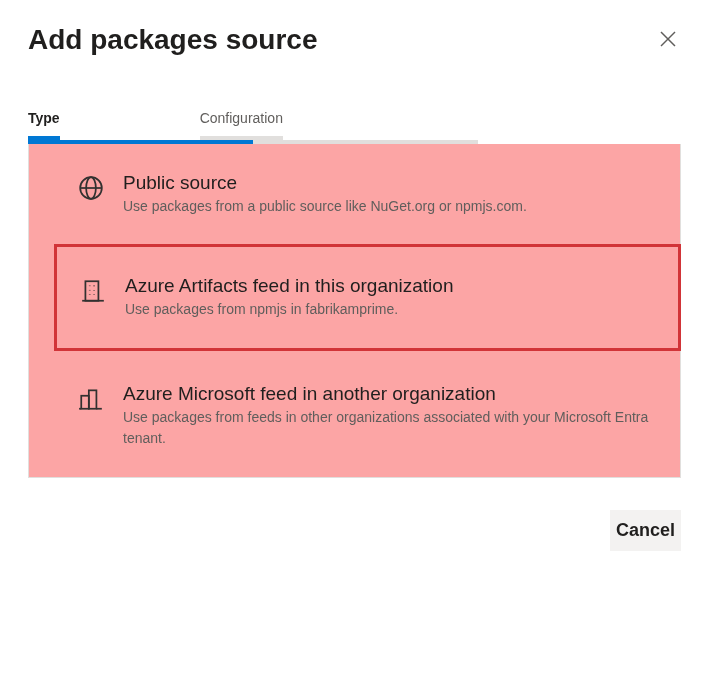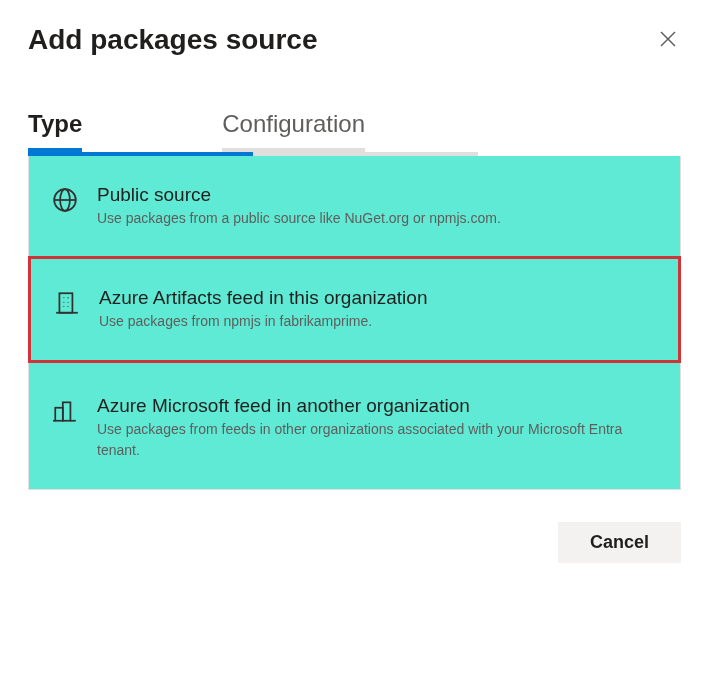--- a/index.html
+++ b/index.html
@@ -39,21 +39,21 @@
       width: 18px;
       height: 18px;
       stroke: #605e5c;
       stroke-width: 1.5;
     }
     .tabs {
       display: flex;
       margin-bottom: 0;
     }
     .tab {
-      font-size: 24px;
+      font-size: 14px;
       padding: 10px 0;
       margin-right: 140px;
       cursor: pointer;
       border-bottom: 4px solid transparent;
       color: #605e5c;
     }
     .tab.active {
       color: #201f1e;
       font-weight: 600;
       border-bottom-color: #0078d4;
@@ -69,21 +69,22 @@
       width: 225px;
       background: #0078d4;
     }
     .tab-underline-rest {
       width: 225px;
       background: #e1dfdd;
     }
     .options-panel {
       border: 1px solid #e1dfdd;
       border-top: none;
-      background: #5eead4;
+      background: #fca5a5;
+      padding-left: 26px;
     }
     .option {
       display: flex;
       align-items: flex-start;
       padding: 28px 30px 28px 22px;
       cursor: pointer;
       gap: 18px;
     }
     .option.highlighted {
       border: 3px solid #d13438;
@@ -121,21 +122,21 @@
     }
     .footer {
       display: flex;
       justify-content: flex-end;
       gap: 10px;
       margin-top: 32px;
     }
     .btn {
       font-family: inherit;
       font-size: 18px;
-      padding: 10px 32px;
+      padding: 10px 6px;
       border: none;
       cursor: pointer;
     }
     .btn-cancel {
       background: #f3f2f1;
       color: #201f1e;
       font-weight: 600;
     }
     .btn-add {
       background: #f3f2f1;

